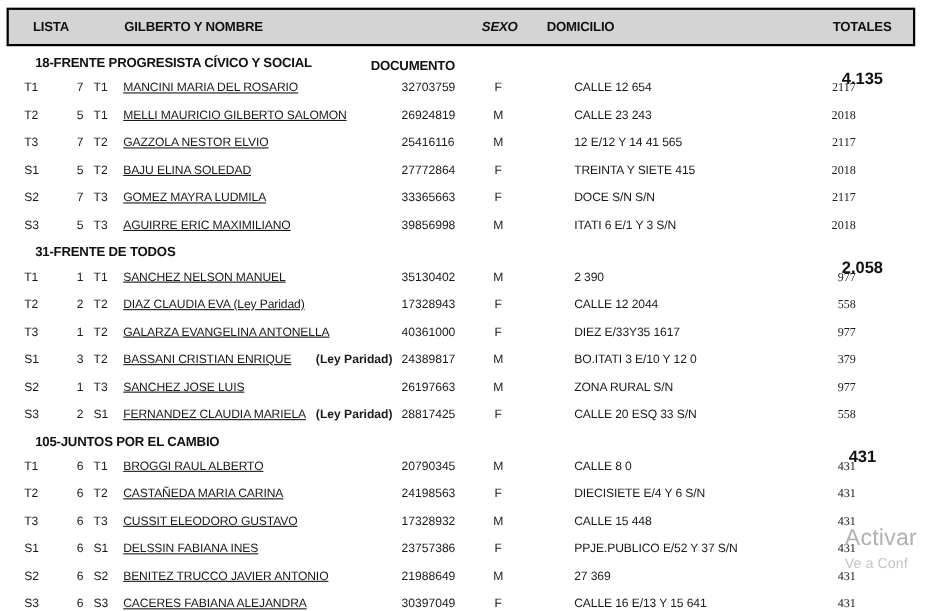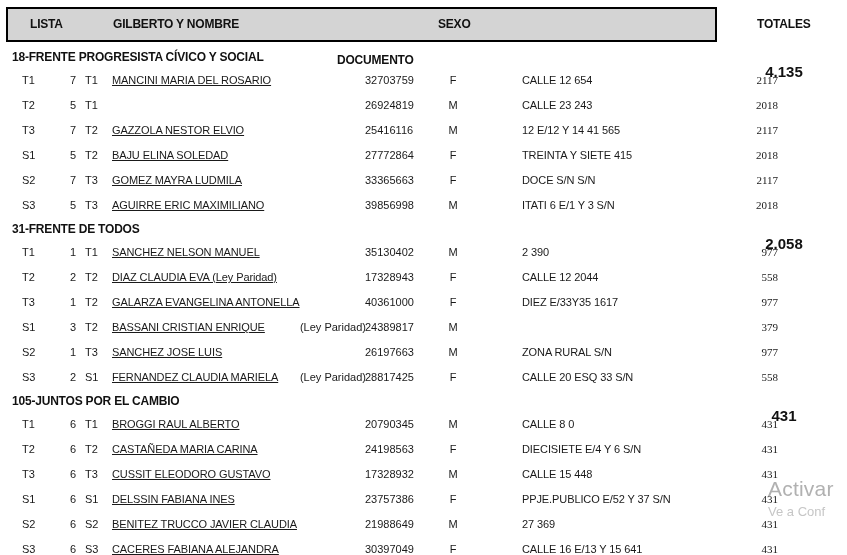--- a/index.html
+++ b/index.html
@@ -13,55 +13,55 @@
     position: relative;
     overflow: hidden;
     font-family: "Liberation Sans", sans-serif;
     color: #1a1a1a;
   }
   
   .header-bar {
     position: absolute;
     left: 6px;
     top: 7px;
-    width: 711px;
+    width: 826px;
     height: 35px;
     box-sizing: border-box;
     border: 2px solid var(--header-border, #000);
     background: var(--header-bg, #d4d4d4);
   }
   .hcol {
     position: absolute;
     top: 0;
     line-height: 31px;
     font-size: 12px;
     font-weight: bold;
     color: #111;
     white-space: nowrap;
     letter-spacing: -0.2px;
   }
   .h-lista   { left: 22px;  }
   .h-nombre  { left: 105px; }
   .h-doc     { left: 329px; margin-top: 36px; }
-  .h-sexo    { left: 430px; }
+  .h-sexo    { left: 430px; font-style: italic; }
   .h-dom     { left: 489px; }
   .h-tot     { left: 749px; }
 
   
   .content {
     position: absolute;
     top: 46px;
     left: 0;
     width: 847px;
   }
   .section { position: relative; }
   .section-title {
     height: 22px;
     line-height: 22px;
-    padding-left: 12px;
+    padding-left: 32px;
     font-size: 12px;
     font-weight: bold;
     color: #111;
     letter-spacing: -0.2px;
     white-space: nowrap;
   }
   .section-total {
     position: absolute;
     top: 17px;
     left: 740px;
@@ -76,21 +76,21 @@
     height: 25px;
     line-height: 25px;
     font-size: 11px;
     white-space: nowrap;
   }
   .f { position: absolute; top: 0; }
   .f-code1 { left: 22px; }
   .f-num   { left: 52px; width: 24px; text-align: right; }
   .f-code2 { left: 85px; }
   .f-name  { left: 112px; letter-spacing: -0.1px; text-decoration: underline; }
-  .f-ley   { left: 278px; width: 88px; text-align: right; }
+  .f-ley   { left: 278px; width: 88px; text-align: center; font-weight: bold; }
   .f-doc   { left: 365px; text-align: right; }
   .f-sexo  { left: 443px; width: 20px; text-align: center; }
   .f-dom   { left: 522px; letter-spacing: -0.1px; }
   .f-tot   { left: 700px; width: 78px; text-align: right; font-family: Liberation Serif, serif; }
 
   
   .watermark {
     position: absolute;
     top: 477px;
     left: 768px;
@@ -109,20 +109,21 @@
   }
 </style>
 </head>
 <body style="--header-bg: #d4d4d4; --header-border: #000000; --wm1: #b1b1b1; --wm2: #c6c6c6;">
 
 <div class="header-bar">
   <span class="hcol h-lista">LISTA</span>
   <span class="hcol h-nombre">GILBERTO Y NOMBRE</span>
   <span class="hcol h-doc">DOCUMENTO</span>
   <span class="hcol h-sexo">SEXO</span>
+  <span class="hcol h-dom">DOMICILIO</span>
   <span class="hcol h-tot">TOTALES</span>
 </div>
 
 <div class="content" id="sections">
   <section class="section">
     <div class="section-title">18-FRENTE PROGRESISTA CÍVICO Y SOCIAL</div>
     <div class="section-total">4.135</div>
     <div class="rows">
   <div class="row">
     <span class="f f-code1">T1</span>
@@ -133,20 +134,21 @@
     <span class="f f-doc">32703759</span>
     <span class="f f-sexo">F</span>
     <span class="f f-dom">CALLE 12 654</span>
     <span class="f f-tot">2117</span>
   </div>
 
   <div class="row">
     <span class="f f-code1">T2</span>
     <span class="f f-num">5</span>
     <span class="f f-code2">T1</span>
+    <span class="f f-name">MELLI MAURICIO GILBERTO SALOMON</span>
     <span class="f f-ley"></span>
     <span class="f f-doc">26924819</span>
     <span class="f f-sexo">M</span>
     <span class="f f-dom">CALLE 23 243</span>
     <span class="f f-tot">2018</span>
   </div>
 
   <div class="row">
     <span class="f f-code1">T3</span>
     <span class="f f-num">7</span>
@@ -238,20 +240,21 @@
   </div>
 
   <div class="row">
     <span class="f f-code1">S1</span>
     <span class="f f-num">3</span>
     <span class="f f-code2">T2</span>
     <span class="f f-name">BASSANI CRISTIAN ENRIQUE</span>
     <span class="f f-ley">(Ley Paridad)</span>
     <span class="f f-doc">24389817</span>
     <span class="f f-sexo">M</span>
+    <span class="f f-dom">BO.ITATI 3 E/10 Y 12 0</span>
     <span class="f f-tot">379</span>
   </div>
 
   <div class="row">
     <span class="f f-code1">S2</span>
     <span class="f f-num">1</span>
     <span class="f f-code2">T3</span>
     <span class="f f-name">SANCHEZ JOSE LUIS</span>
     <span class="f f-ley"></span>
     <span class="f f-doc">26197663</span>
@@ -323,21 +326,21 @@
     <span class="f f-doc">23757386</span>
     <span class="f f-sexo">F</span>
     <span class="f f-dom">PPJE.PUBLICO E/52 Y 37 S/N</span>
     <span class="f f-tot">431</span>
   </div>
 
   <div class="row">
     <span class="f f-code1">S2</span>
     <span class="f f-num">6</span>
     <span class="f f-code2">S2</span>
-    <span class="f f-name">BENITEZ TRUCCO JAVIER CLAUDIA</span>
+    <span class="f f-name">BENITEZ TRUCCO JAVIER ANTONIO</span>
     <span class="f f-ley"></span>
     <span class="f f-doc">21988649</span>
     <span class="f f-sexo">M</span>
     <span class="f f-dom">27 369</span>
     <span class="f f-tot">431</span>
   </div>
 
   <div class="row">
     <span class="f f-code1">S3</span>
     <span class="f f-num">6</span>

